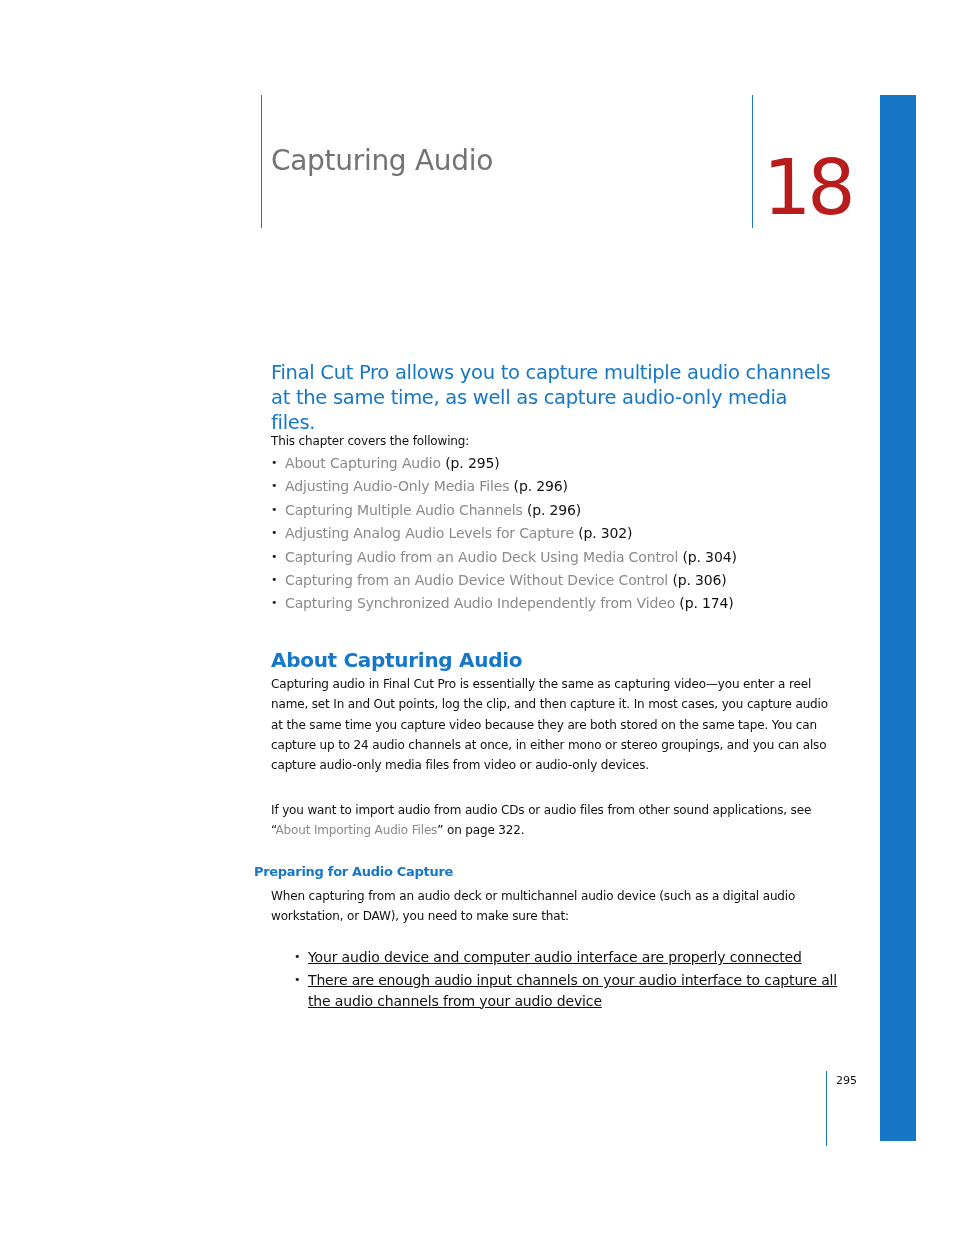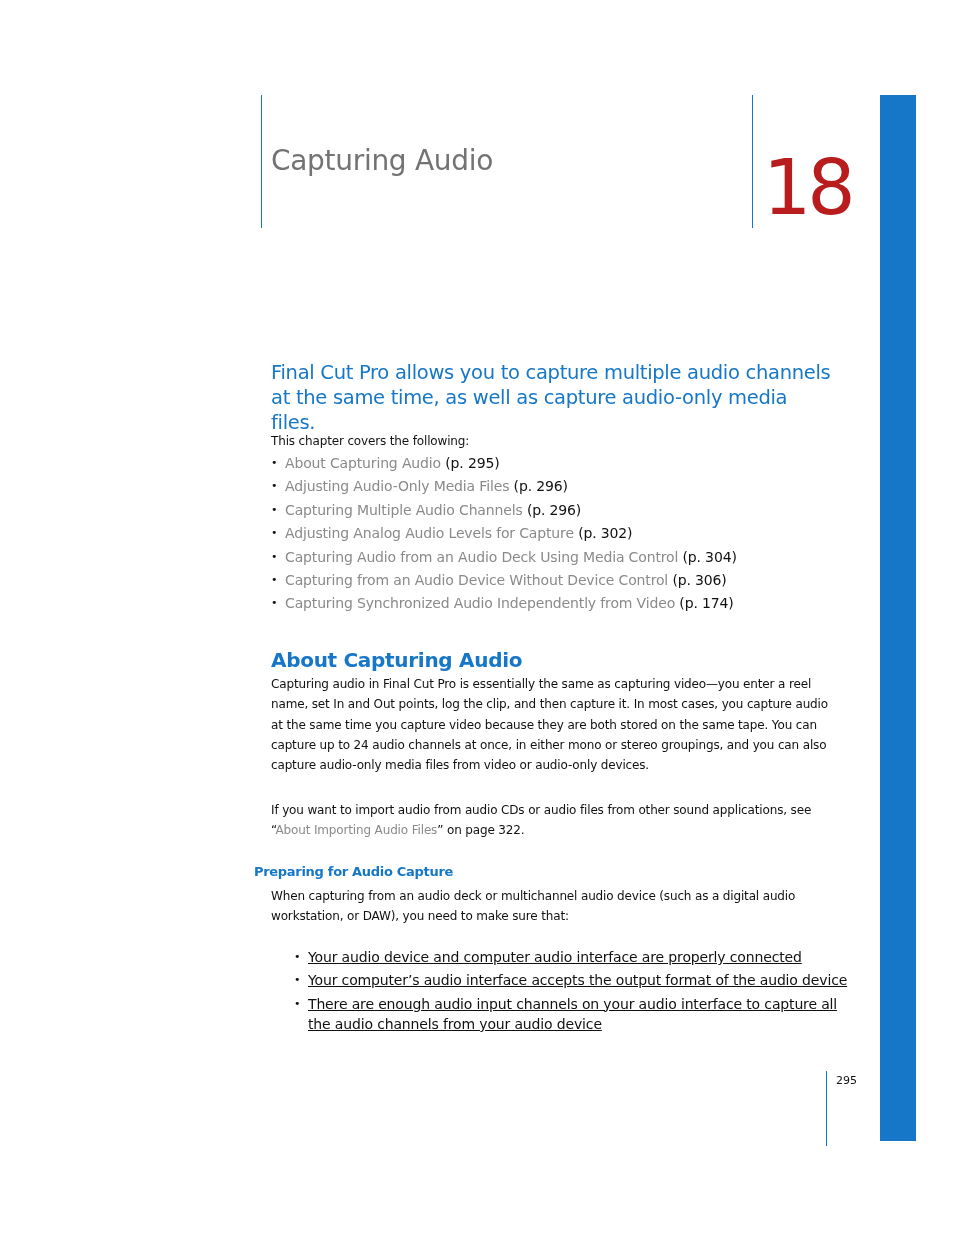--- a/index.html
+++ b/index.html
@@ -50,18 +50,17 @@
 </ul>
 
 <h2 class="abs h2">About Capturing Audio</h2>
 <div class="abs body-text para1">Capturing audio in Final Cut Pro is essentially the same as capturing video—you enter a reel name, set In and Out points, log the clip, and then capture it. In most cases, you capture audio at the same time you capture video because they are both stored on the same tape. You can capture up to 24 audio channels at once, in either mono or stereo groupings, and you can also capture audio-only media files from video or audio-only devices.</div>
 <div class="abs body-text para2"><span>If you want to import audio from audio CDs or audio files from other sound applications, see “</span><a class="link">About Importing Audio Files</a><span>” on page 322.</span></div>
 
 <h3 class="abs h3">Preparing for Audio Capture</h3>
 <div class="abs body-text para3">When capturing from an audio deck or multichannel audio device (such as a digital audio workstation, or DAW), you need to make sure that:</div>
 <ul class="bullets">
   <li>Your audio device and computer audio interface are properly connected</li>
-  <li>Your computer’s audio interface accepts the output format of the audio device</li>
   <li>There are enough audio input channels on your audio interface to capture all the audio channels from your audio device</li>
 </ul>
 
 <div class="vrule" style="left:826px; top:1071px; height:75px;"></div>
 <div class="abs page-num">295</div>
 
 </body></html>

